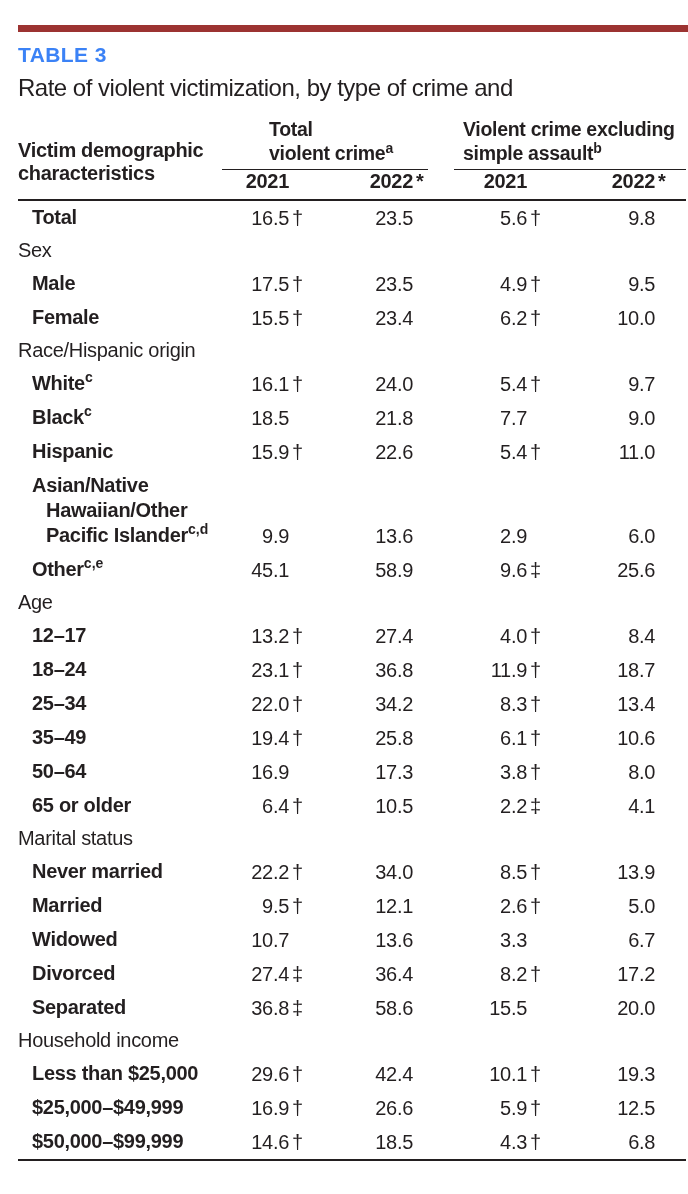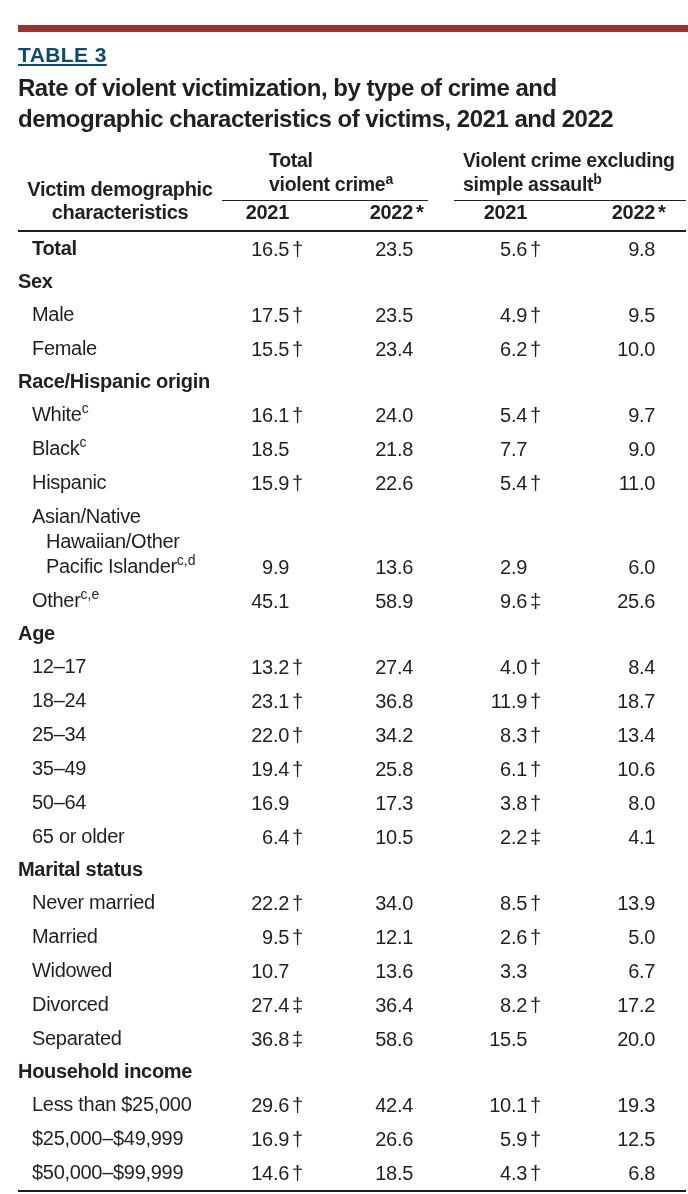--- a/index.html
+++ b/index.html
@@ -12,75 +12,74 @@
   .page { padding: 25px 0 0 18px; }
 
   .accent-bar { height: 7px; width: 670px; }
 
   .table-label {
     margin-top: 11px;
     font-size: 21px; font-weight: bold; letter-spacing: 0.4px;
   }
   .title {
     margin-top: 5px;
-    font-size: 24px; font-weight: bold; line-height: 31px;
+    font-size: 24px; font-weight: normal; line-height: 31px;
     letter-spacing: -0.5px; color: #231f20;
   }
 
   table.vtab {
     margin-top: 14px;
     border-collapse: collapse; table-layout: fixed;
     width: 668px;
     font-size: 20px; letter-spacing: -0.3px;
   }
   col.c-lbl { width: 204px; }
   col.c-v1 { width: 82px; }
   col.c-v2 { width: 124px; }
   col.c-sp { width: 26px; }
   col.c-v3 { width: 88px; }
   col.c-v4 { width: 144px; }
 
   th { font-weight: bold; }
   thead th { vertical-align: bottom; padding: 0; }
   th.stub {
-    text-align: center; line-height: 23px; padding-bottom: 6px;
+    text-align: left; line-height: 23px; padding-bottom: 14px;
     border-bottom: 2.5px solid #231f20;
   }
   th.group { border-bottom: 1.6px solid #231f20; padding-bottom: 4px; }
   th.group .gh { text-align: left; line-height: 24px; font-size: 19.5px; white-space: nowrap; }
   th.group.g1 .gh { padding-left: 47px; }
   th.group.g2 .gh { padding-left: 9px; }
   tr.years th {
     text-align: right; padding-bottom: 6px;
     border-bottom: 2.5px solid #231f20; line-height: 23px;
   }
   sup { font-size: 14px; line-height: 0; letter-spacing: 0; }
 
   td { vertical-align: bottom; padding: 4px 0 5px; line-height: 23px; }
-  td.lbl { text-align: left; }
-  td.grp { font-weight: bold; margin-left: 10px; }
+  td.lbl { text-align: left; font-weight: bold; }
+  td.grp { font-weight: normal; margin-left: 10px; }
   td.datalbl .hang { padding-left: 28px; text-indent: -14px; line-height: 25px; }
   td.bold { font-weight: bold; }
   td.val { text-align: right; white-space: nowrap; }
   td.c4, tr.years th.c4 { padding-right: 16px; }
   .mk { display: inline-block; width: 12px; padding-left: 3px; text-align: left; letter-spacing: 0; }
   tbody tr:last-child td { border-bottom: 2.5px solid #231f20; }
 </style>
 </head>
 <body>
 
 <div class="page">
 
   <div class="accent-bar" style="background: rgb(156, 51, 49);"></div>
 
-  <div class="table-label" style="color: #0c4a6e; text-decoration: underline;">TABLE 3</div>
+  <div class="table-label" style="color: #3b82f6;">TABLE 3</div>
 
   <div class="title">
     <span>Rate of violent victimization, by type of crime and</span><br>
-    <span>demographic characteristics of victims, 2021 and 2022</span>
   </div>
 
   <table class="vtab">
     <colgroup>
       <col class="c-lbl">
         <col class="c-v1">
         <col class="c-v2">
         <col class="c-sp">
         <col class="c-v3">
         <col class="c-v4">

